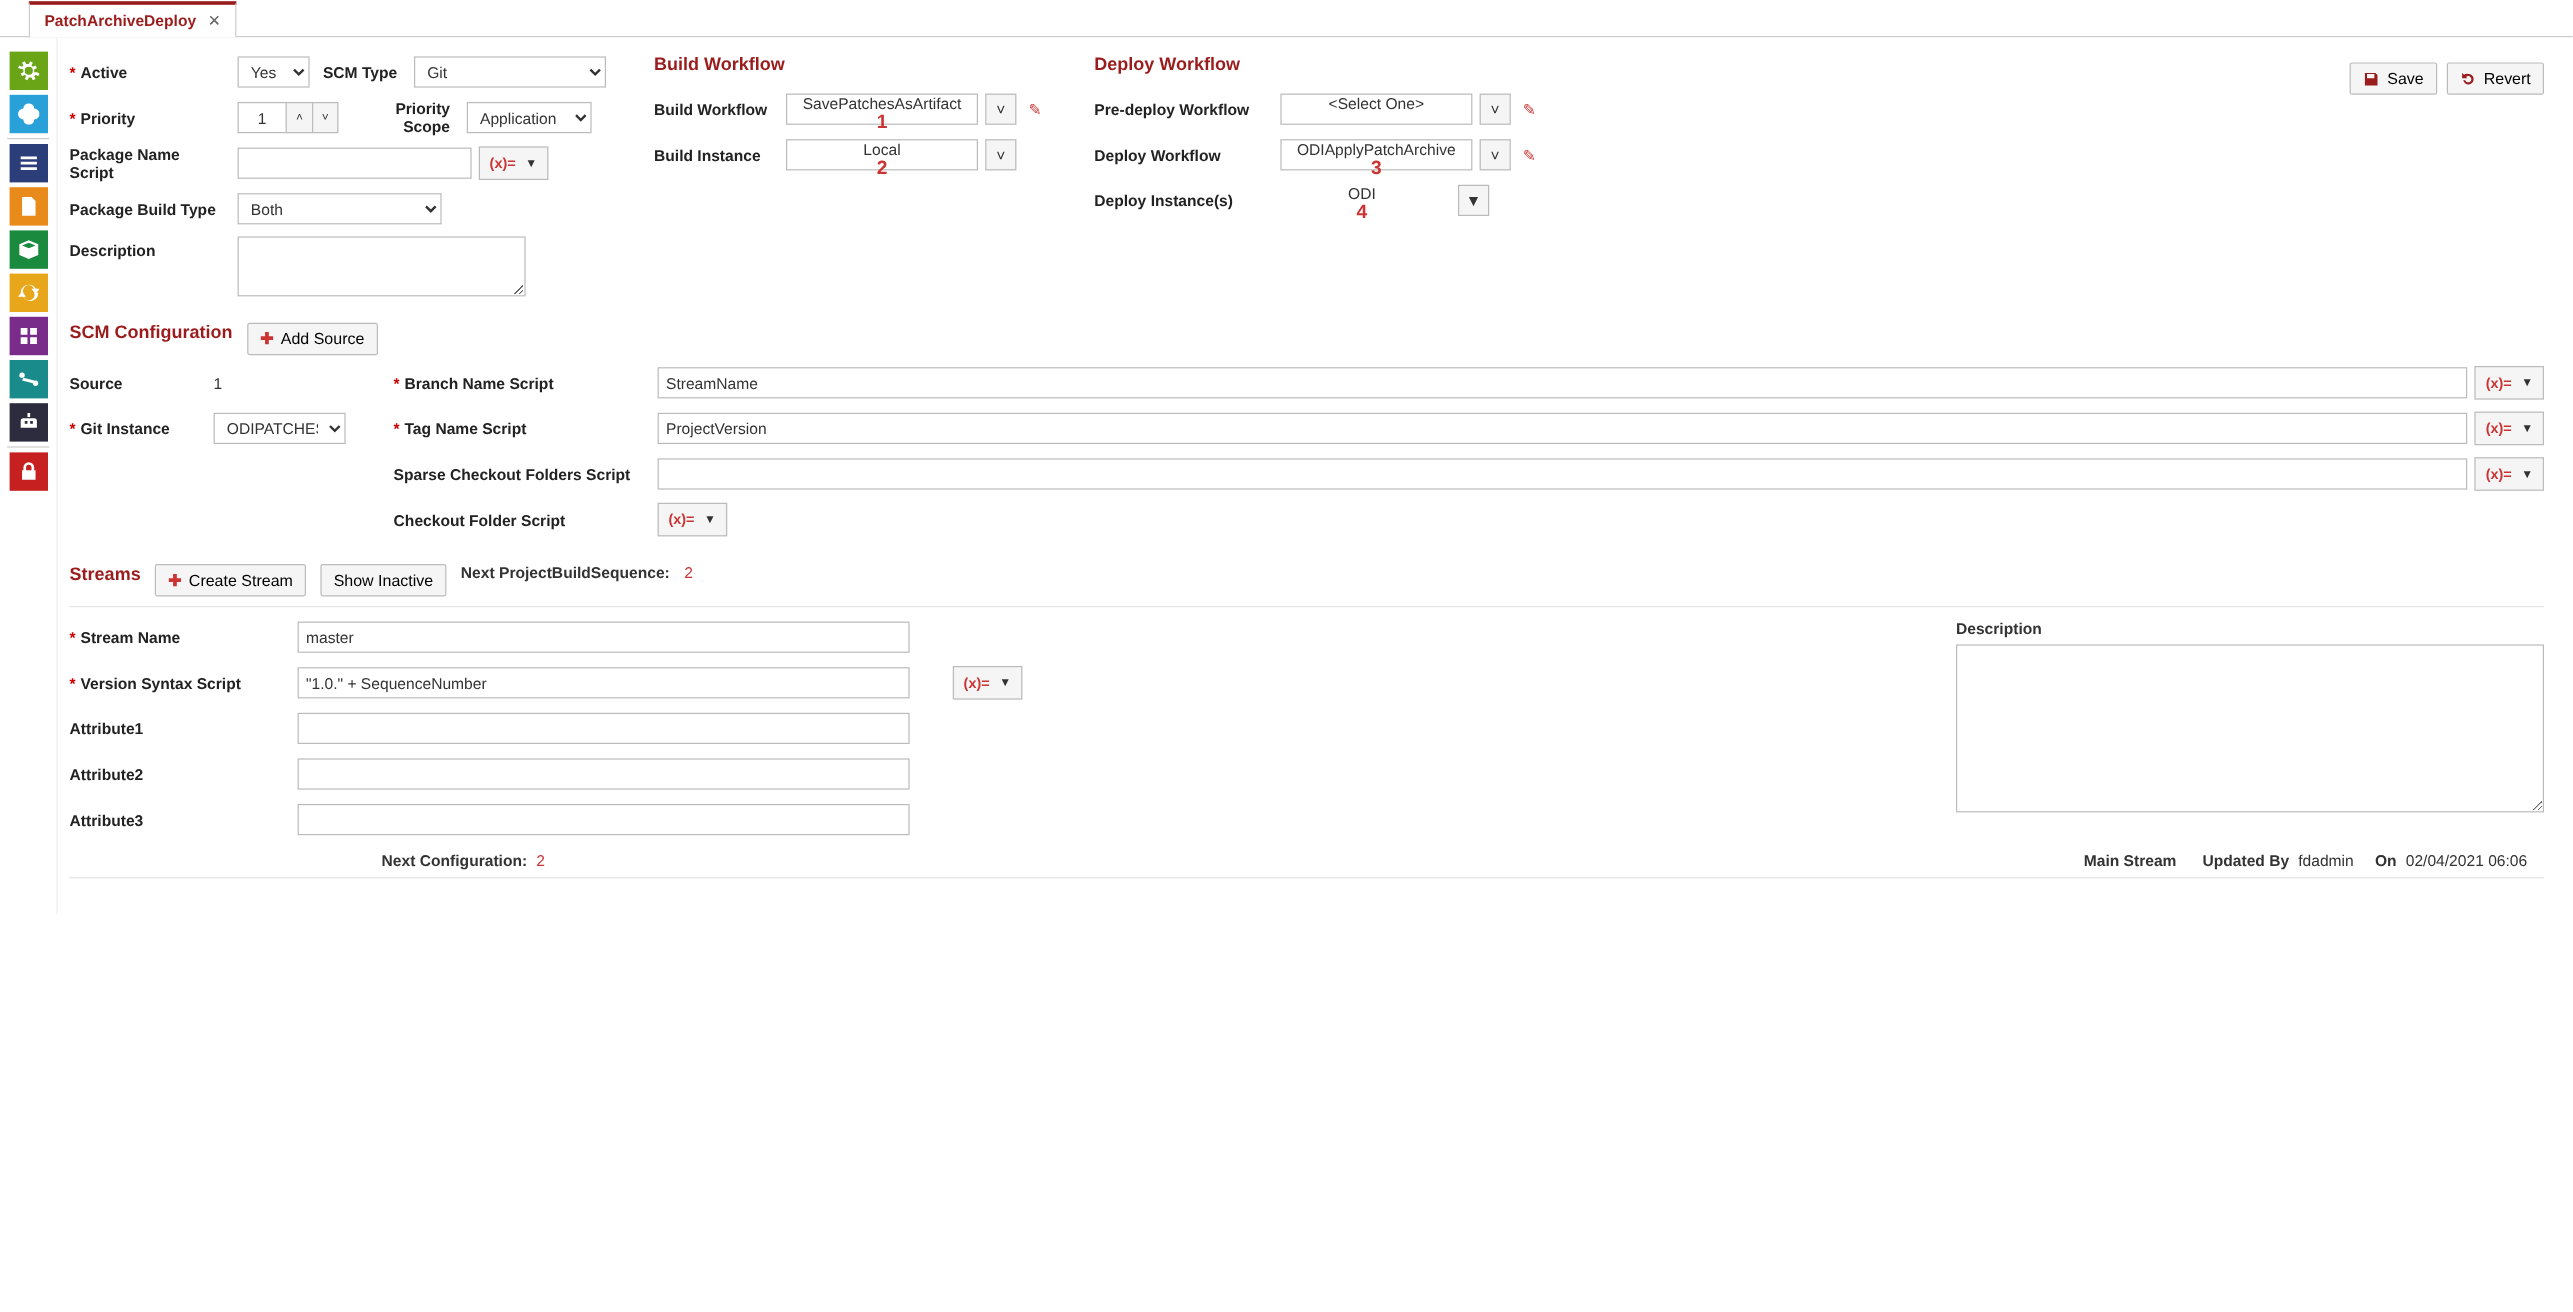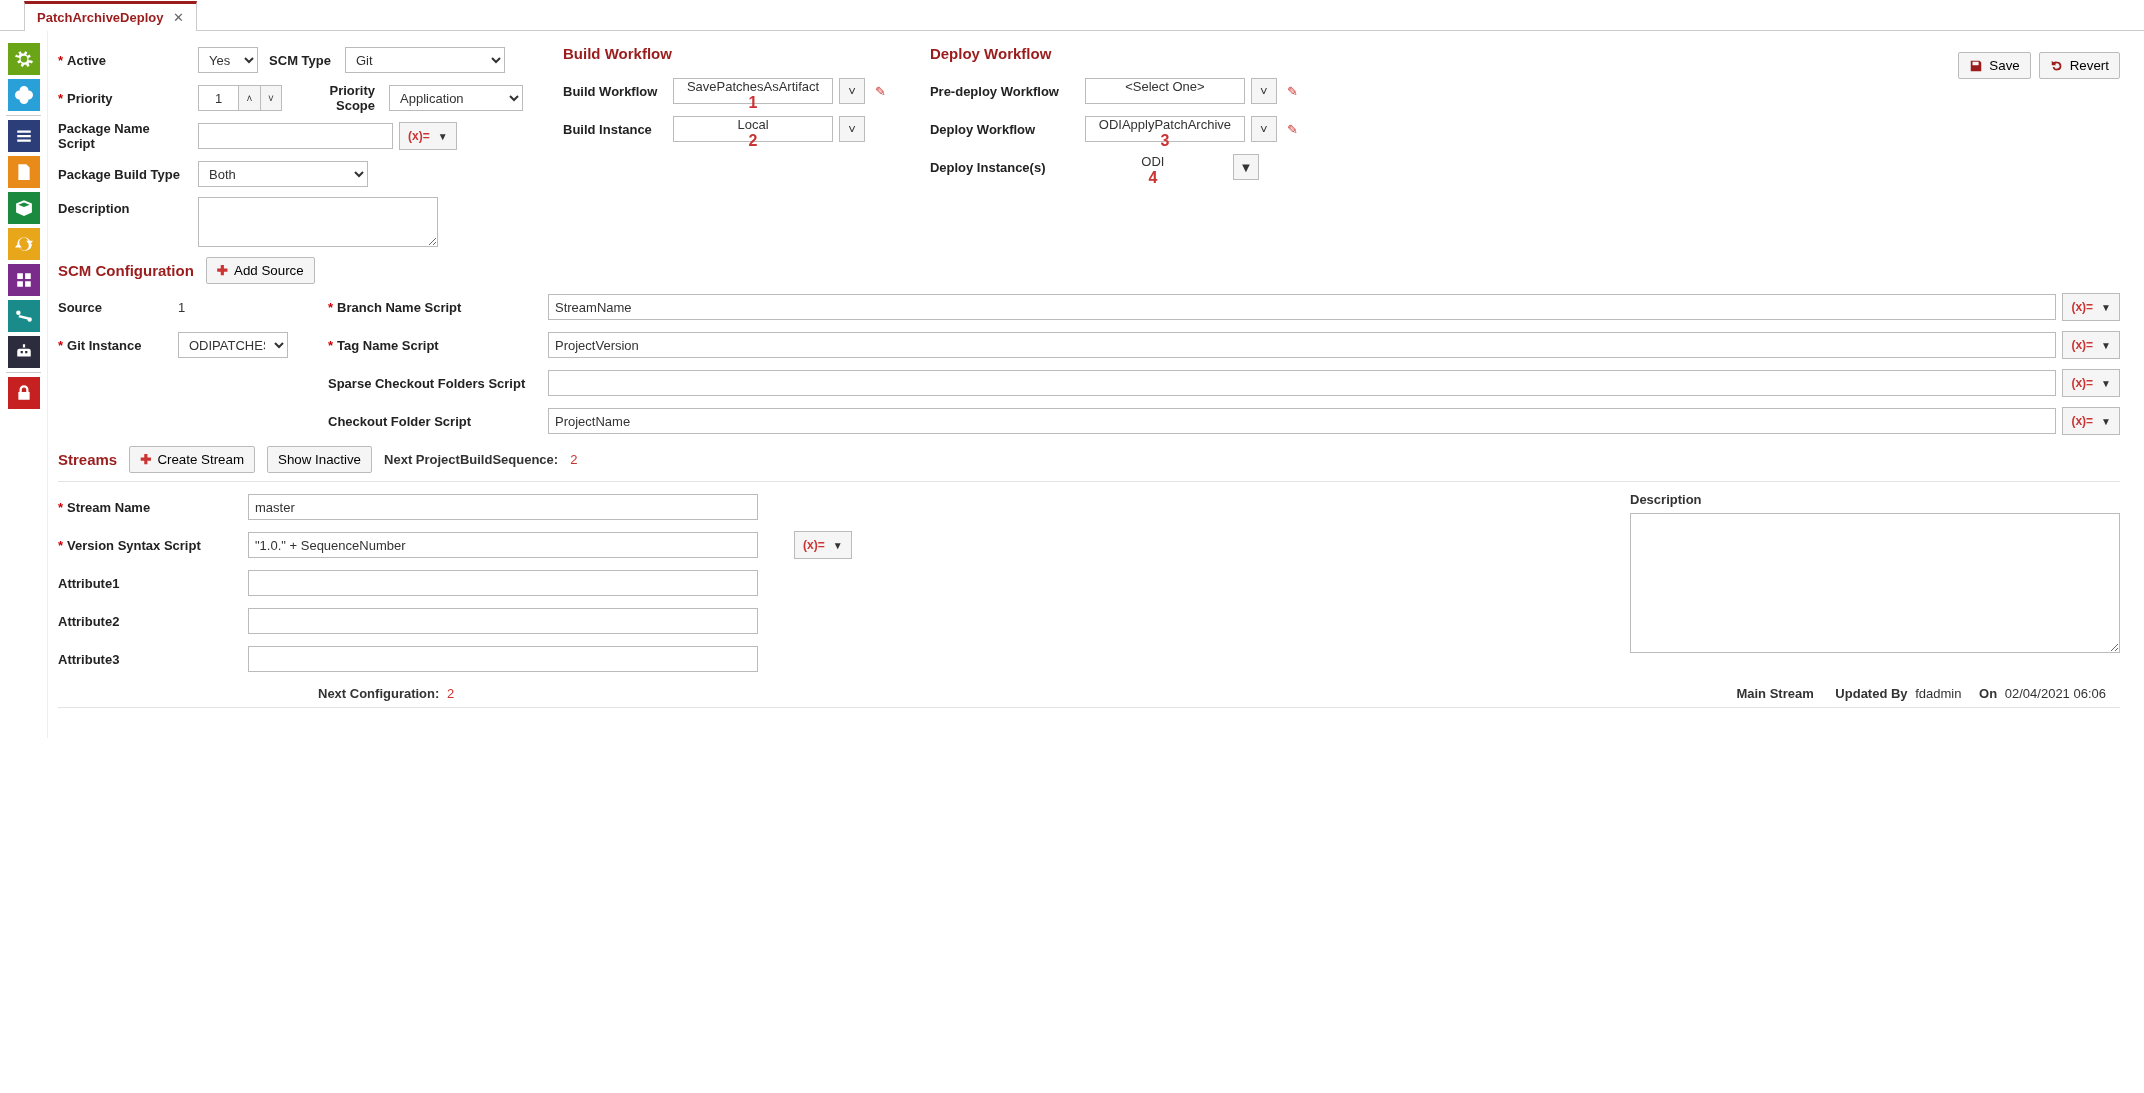--- a/index.html
+++ b/index.html
@@ -44,21 +44,21 @@
 
 .expr-btn { border: 1px solid #bbb; background: #f5f5f5; padding: 0 8px; height: 28px; display: inline-flex; align-items: center; gap: 8px; cursor: pointer; }
 .expr-btn .fx { color: #c33; font-size: 12px; font-weight: bold; }
 .expr-btn .caret { font-size: 10px; }
 
 .dd-toggle { border: 1px solid #bbb; background: #f5f5f5; width: 26px; height: 26px; display: inline-flex; align-items: center; justify-content: center; cursor: pointer; }
 
 .pencil { color: #c33; cursor: pointer; padding: 0 4px; }
 .call-num { color: #c33; font-size: 16px; font-weight: bold; padding: 0 6px; }
 
-.sub-header { display: flex; align-items: center; gap: 12px; margin-top: 2px; margin-bottom: 8px; }
+.sub-header { display: flex; align-items: flex-start; gap: 12px; margin-top: 14px; margin-bottom: 8px; }
 
 hr.sep { border: none; border-top: 1px solid #e3e3e3; margin: 6px 0 10px 0; }
 
 .stream-footer { display: flex; justify-content: space-between; align-items: flex-start; margin-top: 4px; padding: 0 0 0 260px; }
 .stream-right-info { font-weight: bold; }
 .stream-right-info span.val { font-weight: normal; margin-left: 4px; margin-right: 14px; }
 
 .wf-select { width: 160px; border: 1px solid #bbb; height: 26px; display: inline-flex; align-items: center; padding: 0 6px; background: #fff; flex-direction: column;}
 </style>
 </head>
@@ -158,21 +158,21 @@
         </div>
         <div class="form-row">
           <div class="form-label"><span class="req">*</span><span>Priority</span></div>
           <div class="form-ctrl">
             <span class="spinner">
               <input type="text" value="1" style="">
               <span class="spin-btn">˄</span>
               <span class="spin-btn">˅</span>
             </span>
             <div class="form-label" style="width:95px;text-align:right"><span>Priority Scope</span></div>
-            <select style="width:134px"><option>Application</option></select>
+            <select style="width:104px"><option>Application</option></select>
           </div>
         </div>
         <div class="form-row">
           <div class="form-label"><span>Package Name Script</span></div>
           <div class="form-ctrl">
             <input type="text" style="width: 195px;" value="">
             <span class="expr-btn">
                 <span class="fx">(x)=</span>
                 <span class="caret">▼</span>
               </span>
@@ -304,21 +304,20 @@
             <input type="text" style="flex: 1 1 0%; min-width: 550px;" value="">
             <span class="expr-btn">
                 <span class="fx">(x)=</span>
                 <span class="caret">▼</span>
               </span>
           </div>
         </div>
         <div class="form-row">
           <div class="form-label" style="width:220px"><span>Checkout Folder Script</span></div>
           <div class="form-ctrl" style="flex:1">
-            <input type="text" style="flex: 1 1 0%; min-width: 550px;" value="ProjectName">
             <span class="expr-btn">
                 <span class="fx">(x)=</span>
                 <span class="caret">▼</span>
               </span>
           </div>
         </div>
       </div>
     </div>
 
     <div class="sub-header">

